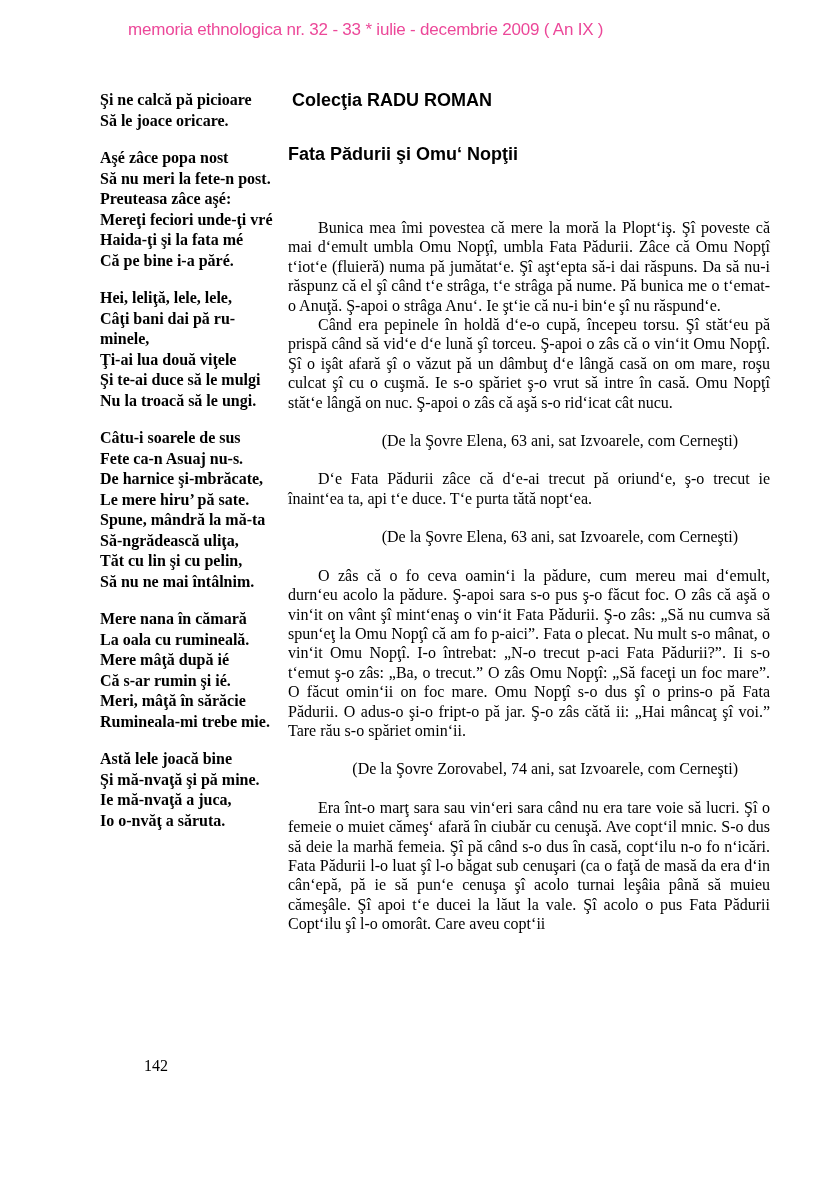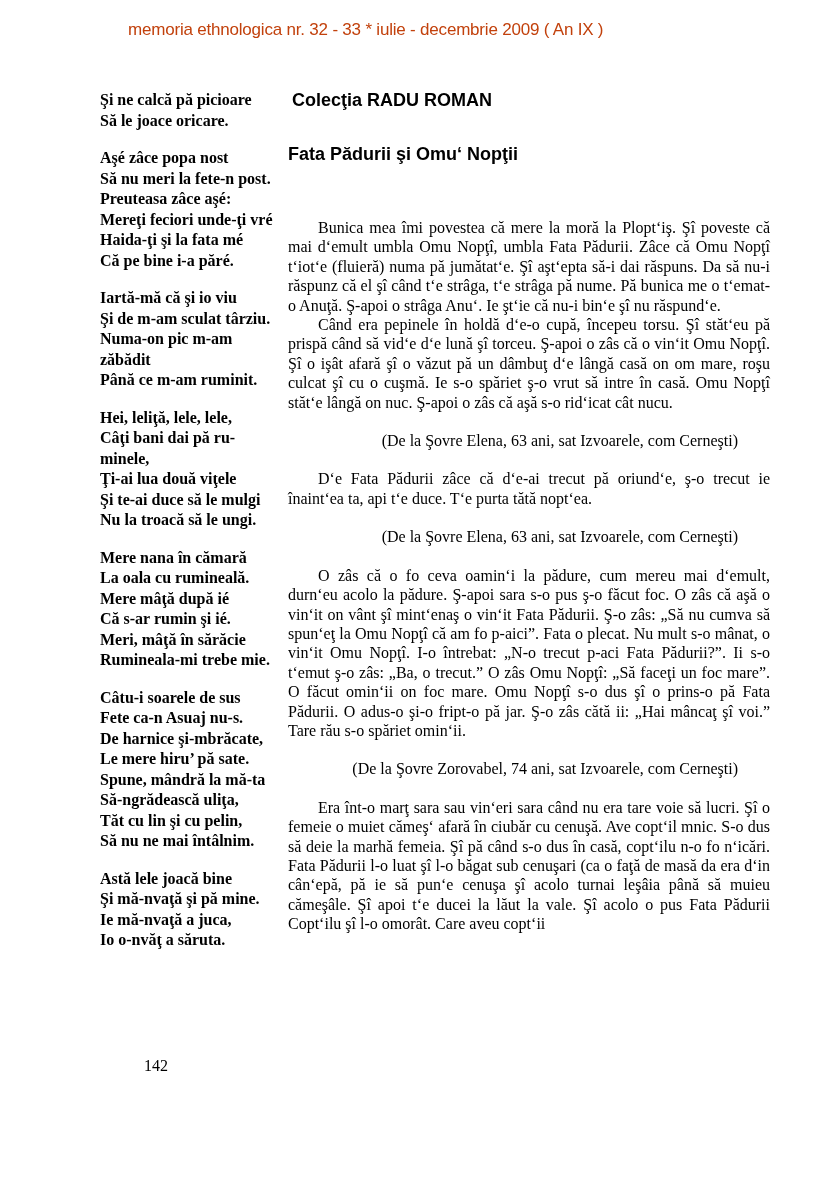--- a/index.html
+++ b/index.html
@@ -13,21 +13,21 @@
     font-family: "Liberation Serif", serif;
   }
   .journal-header {
     position: absolute;
     top: 20px;
     left: 128px;
     width: 560px;
     font-family: "Liberation Sans", sans-serif;
     font-size: 17px;
     letter-spacing: -0.2px;
-    color: #c2410c;
+    color: #ec4899;
     white-space: nowrap;
   }
   .poem-column {
     position: absolute;
     top: 90px;
     left: 100px;
     width: 188px;
     font-size: 16px;
     line-height: 20.5px;
     color: #000;
@@ -91,51 +91,44 @@
     </div>
     <div class="poem-stanza">
       <div class="poem-line">Aşé zâce popa nost</div>
       <div class="poem-line">Să nu meri la fete-n post.</div>
       <div class="poem-line">Preuteasa zâce aşé:</div>
       <div class="poem-line">Mereţi feciori unde-ţi vré</div>
       <div class="poem-line">Haida-ţi şi la fata mé</div>
       <div class="poem-line">Că pe bine i-a păré.</div>
     </div>
     <div class="poem-stanza">
-      <div class="poem-line">Iartă-mă că şi io viu</div>
-      <div class="poem-line">Şi de m-am sculat târziu.</div>
-      <div class="poem-line">Numa-on pic m-am</div>
-      <div class="poem-line">zăbădit</div>
-      <div class="poem-line">Până ce m-am ruminit.</div>
-    </div>
-    <div class="poem-stanza">
       <div class="poem-line">Hei, leliţă, lele, lele,</div>
       <div class="poem-line">Câţi bani dai pă ru-</div>
       <div class="poem-line">minele,</div>
       <div class="poem-line">Ţi-ai lua două viţele</div>
       <div class="poem-line">Şi te-ai duce să le mulgi</div>
       <div class="poem-line">Nu la troacă să le ungi.</div>
-    </div>
-    <div class="poem-stanza">
-      <div class="poem-line">Mere nana în cămară</div>
-      <div class="poem-line">La oala cu rumineală.</div>
-      <div class="poem-line">Mere mâţă după ié</div>
-      <div class="poem-line">Că s-ar rumin şi ié.</div>
-      <div class="poem-line">Meri, mâţă în sărăcie</div>
-      <div class="poem-line">Rumineala-mi trebe mie.</div>
     </div>
     <div class="poem-stanza">
       <div class="poem-line">Câtu-i soarele de sus</div>
       <div class="poem-line">Fete ca-n Asuaj nu-s.</div>
       <div class="poem-line">De harnice şi-mbrăcate,</div>
       <div class="poem-line">Le mere hiru’ pă sate.</div>
       <div class="poem-line">Spune, mândră la mă-ta</div>
       <div class="poem-line">Să-ngrădească uliţa,</div>
       <div class="poem-line">Tăt cu lin şi cu pelin,</div>
       <div class="poem-line">Să nu ne mai întâlnim.</div>
+    </div>
+    <div class="poem-stanza">
+      <div class="poem-line">Mere nana în cămară</div>
+      <div class="poem-line">La oala cu rumineală.</div>
+      <div class="poem-line">Mere mâţă după ié</div>
+      <div class="poem-line">Că s-ar rumin şi ié.</div>
+      <div class="poem-line">Meri, mâţă în sărăcie</div>
+      <div class="poem-line">Rumineala-mi trebe mie.</div>
     </div>
     <div class="poem-stanza">
       <div class="poem-line">Astă lele joacă bine</div>
       <div class="poem-line">Şi mă-nvaţă şi pă mine.</div>
       <div class="poem-line">Ie mă-nvaţă a juca,</div>
       <div class="poem-line">Io o-nvăţ a săruta.</div>
     </div>
   </div>
 
   <div class="main-column">

